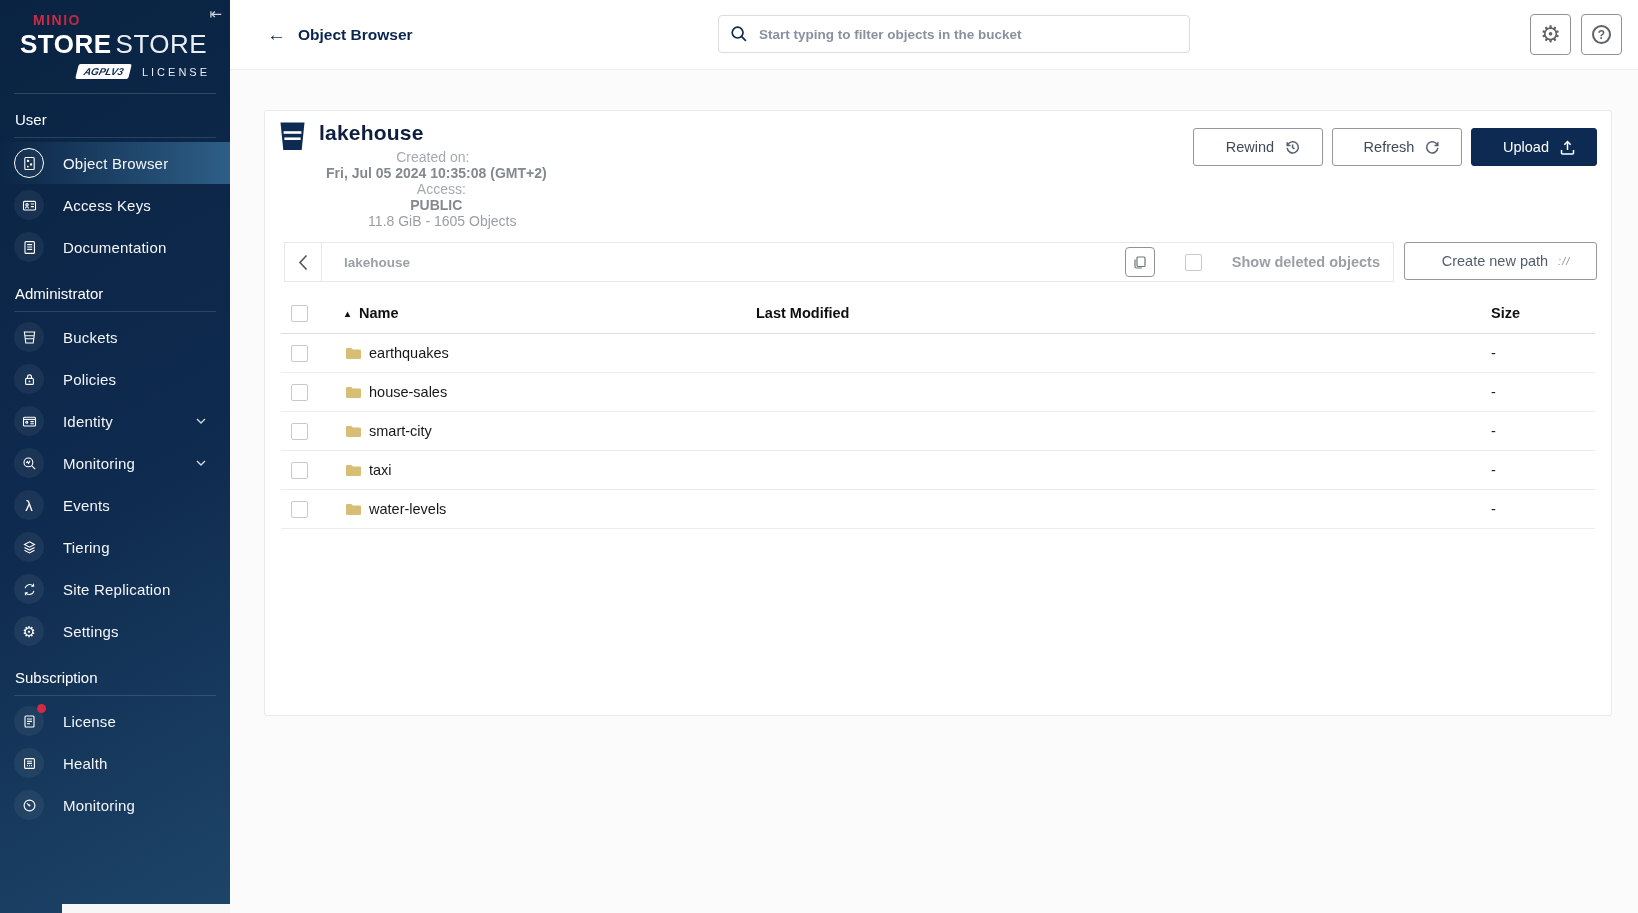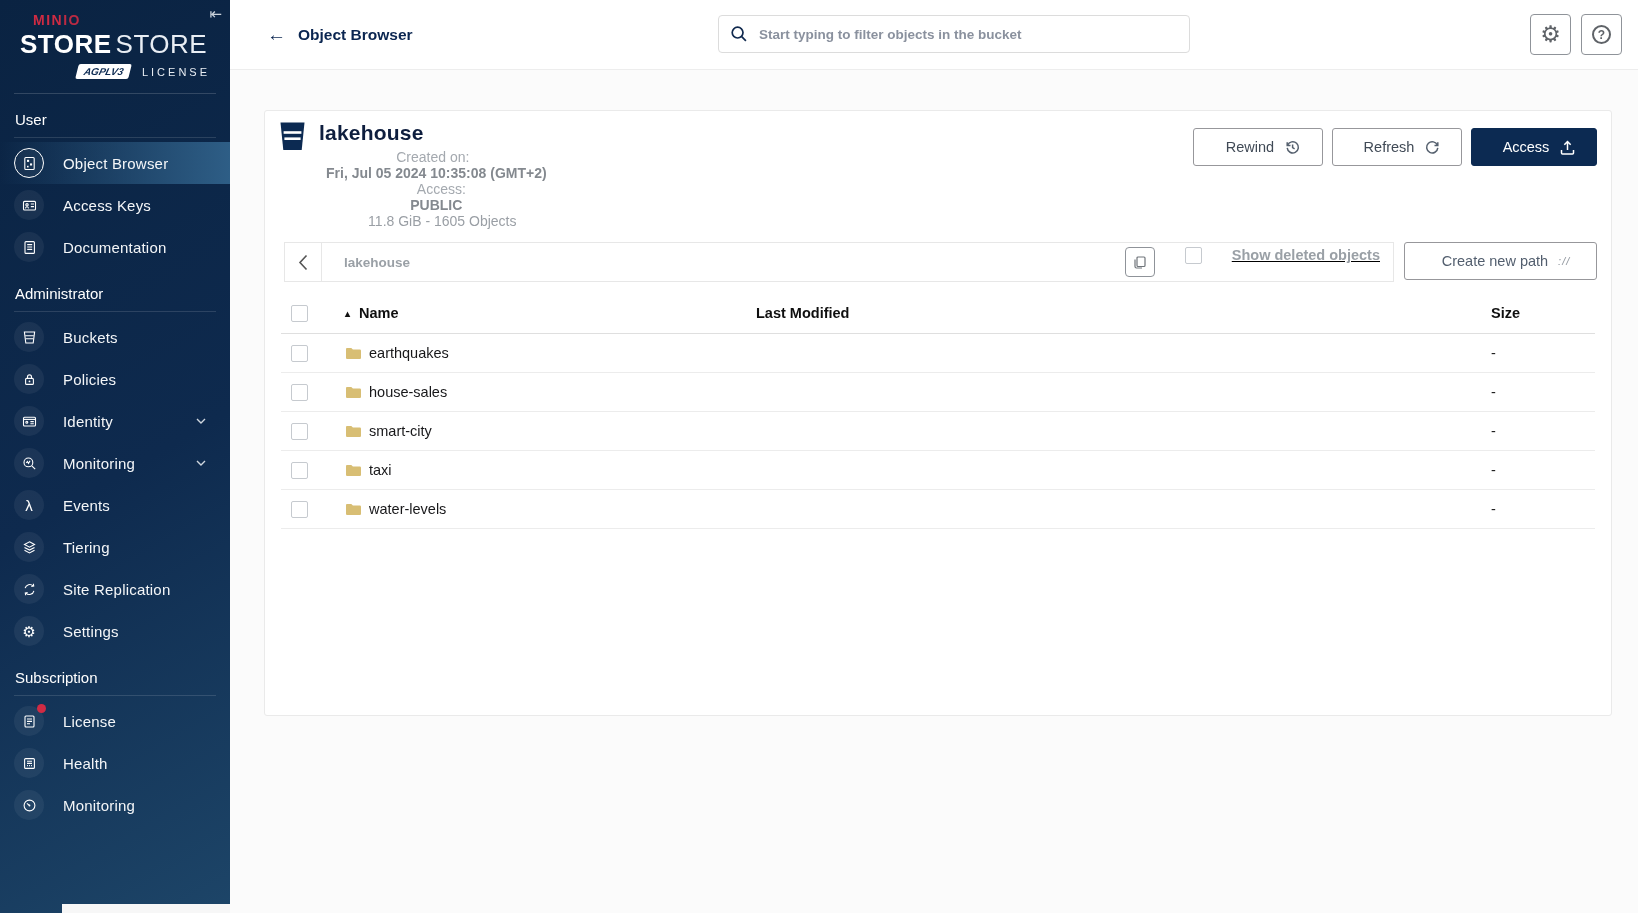--- a/index.html
+++ b/index.html
@@ -74,21 +74,21 @@
   .bucket-actions { display: flex; gap: 9px; margin-top: 7px; }
   .btn { height: 38px; display: flex; align-items: center; justify-content: center; gap: 10px; border-radius: 3px; cursor: pointer; font-size: 14.5px; font-family: "Liberation Sans", sans-serif; padding-left: 11px; }
   .btn-outline { background: #fff; border: 1px solid #97979b; color: #404a56; width: 130px; }
   .btn-upload { background: #0c2a52; border: 1px solid #0c2a52; color: #fff; width: 126px; font-weight: 400; }
 
   
   .pathbar-row { margin: 13px 14px 0 19px; display: flex; gap: 10px; }
   .pathbar { flex: 1; height: 40px; border: 1px solid #e7e7e7; background: #fff; display: flex; align-items: center; }
   .path-back { width: 37px; height: 100%; border-right: 1px solid #e7e7e7; display: flex; align-items: center; justify-content: center; cursor: pointer; }
   .path-text { margin-left: 22px; font-size: 13.5px; font-weight: 700; color: #9aa0a6; }
-  .path-right { margin-left: auto; display: flex; gap: 30px; padding-right: 13px; text-decoration: underline; }
+  .path-right { margin-left: auto; display: flex; align-items: center; gap: 30px; padding-right: 13px; }
   .copy-btn { width: 30px; height: 30px; border: 1px solid #8f9399; border-radius: 4px; background: #fff; display: flex; align-items: center; justify-content: center; cursor: pointer; }
   .checkbox { width: 17px; height: 17px; border: 1px solid #c6cacf; border-radius: 2px; background: #fff; cursor: pointer; flex: 0 0 17px; }
   .toggle-label { font-size: 14.5px; font-weight: 700; color: #9aa0a6; }
   .btn-create-path { width: 193px; color: #525e6e; border: 1px solid #97979b; background: #fff; }
   .path-glyph { font-size: 11px; font-style: italic; color: #8d939b; letter-spacing: 1px; }
 
   
   .table-wrap { margin: 11px 16px 0 16px; }
   .trow { display: grid; grid-template-columns: 50px 420px 735px 1fr; align-items: center; }
   .thead { height: 41px; border-bottom: 1px solid #dfdfdf; font-weight: 700; font-size: 14.5px; color: #0f0f0f; }
@@ -335,21 +335,21 @@
                 </svg>
             </div>
             <div class="btn btn-outline">
               <span>Refresh</span>
               <svg width="17" height="17" viewBox="0 0 17 17" fill="none" stroke="#55606e" stroke-width="1.5">
                   <path d="M13.8 3.2v3.3h-3.3"></path>
                   <path d="M13.4 6.2a5.6 5.6 0 1 0 .4 2.7"></path>
                 </svg>
             </div>
             <div class="btn btn-upload">
-              <span>Access</span>
+              <span>Upload</span>
               <svg width="17" height="17" viewBox="0 0 17 17" fill="none" stroke="#fff" stroke-width="1.5">
                   <path d="M8.5 11V2.8"></path>
                   <path d="M5.3 5.8l3.2-3.2 3.2 3.2"></path>
                   <path d="M2.5 11v3a1 1 0 0 0 1 1h10a1 1 0 0 0 1-1v-3"></path>
                 </svg>
             </div>
           </div>
         </div>
 
         <div class="pathbar-row">

